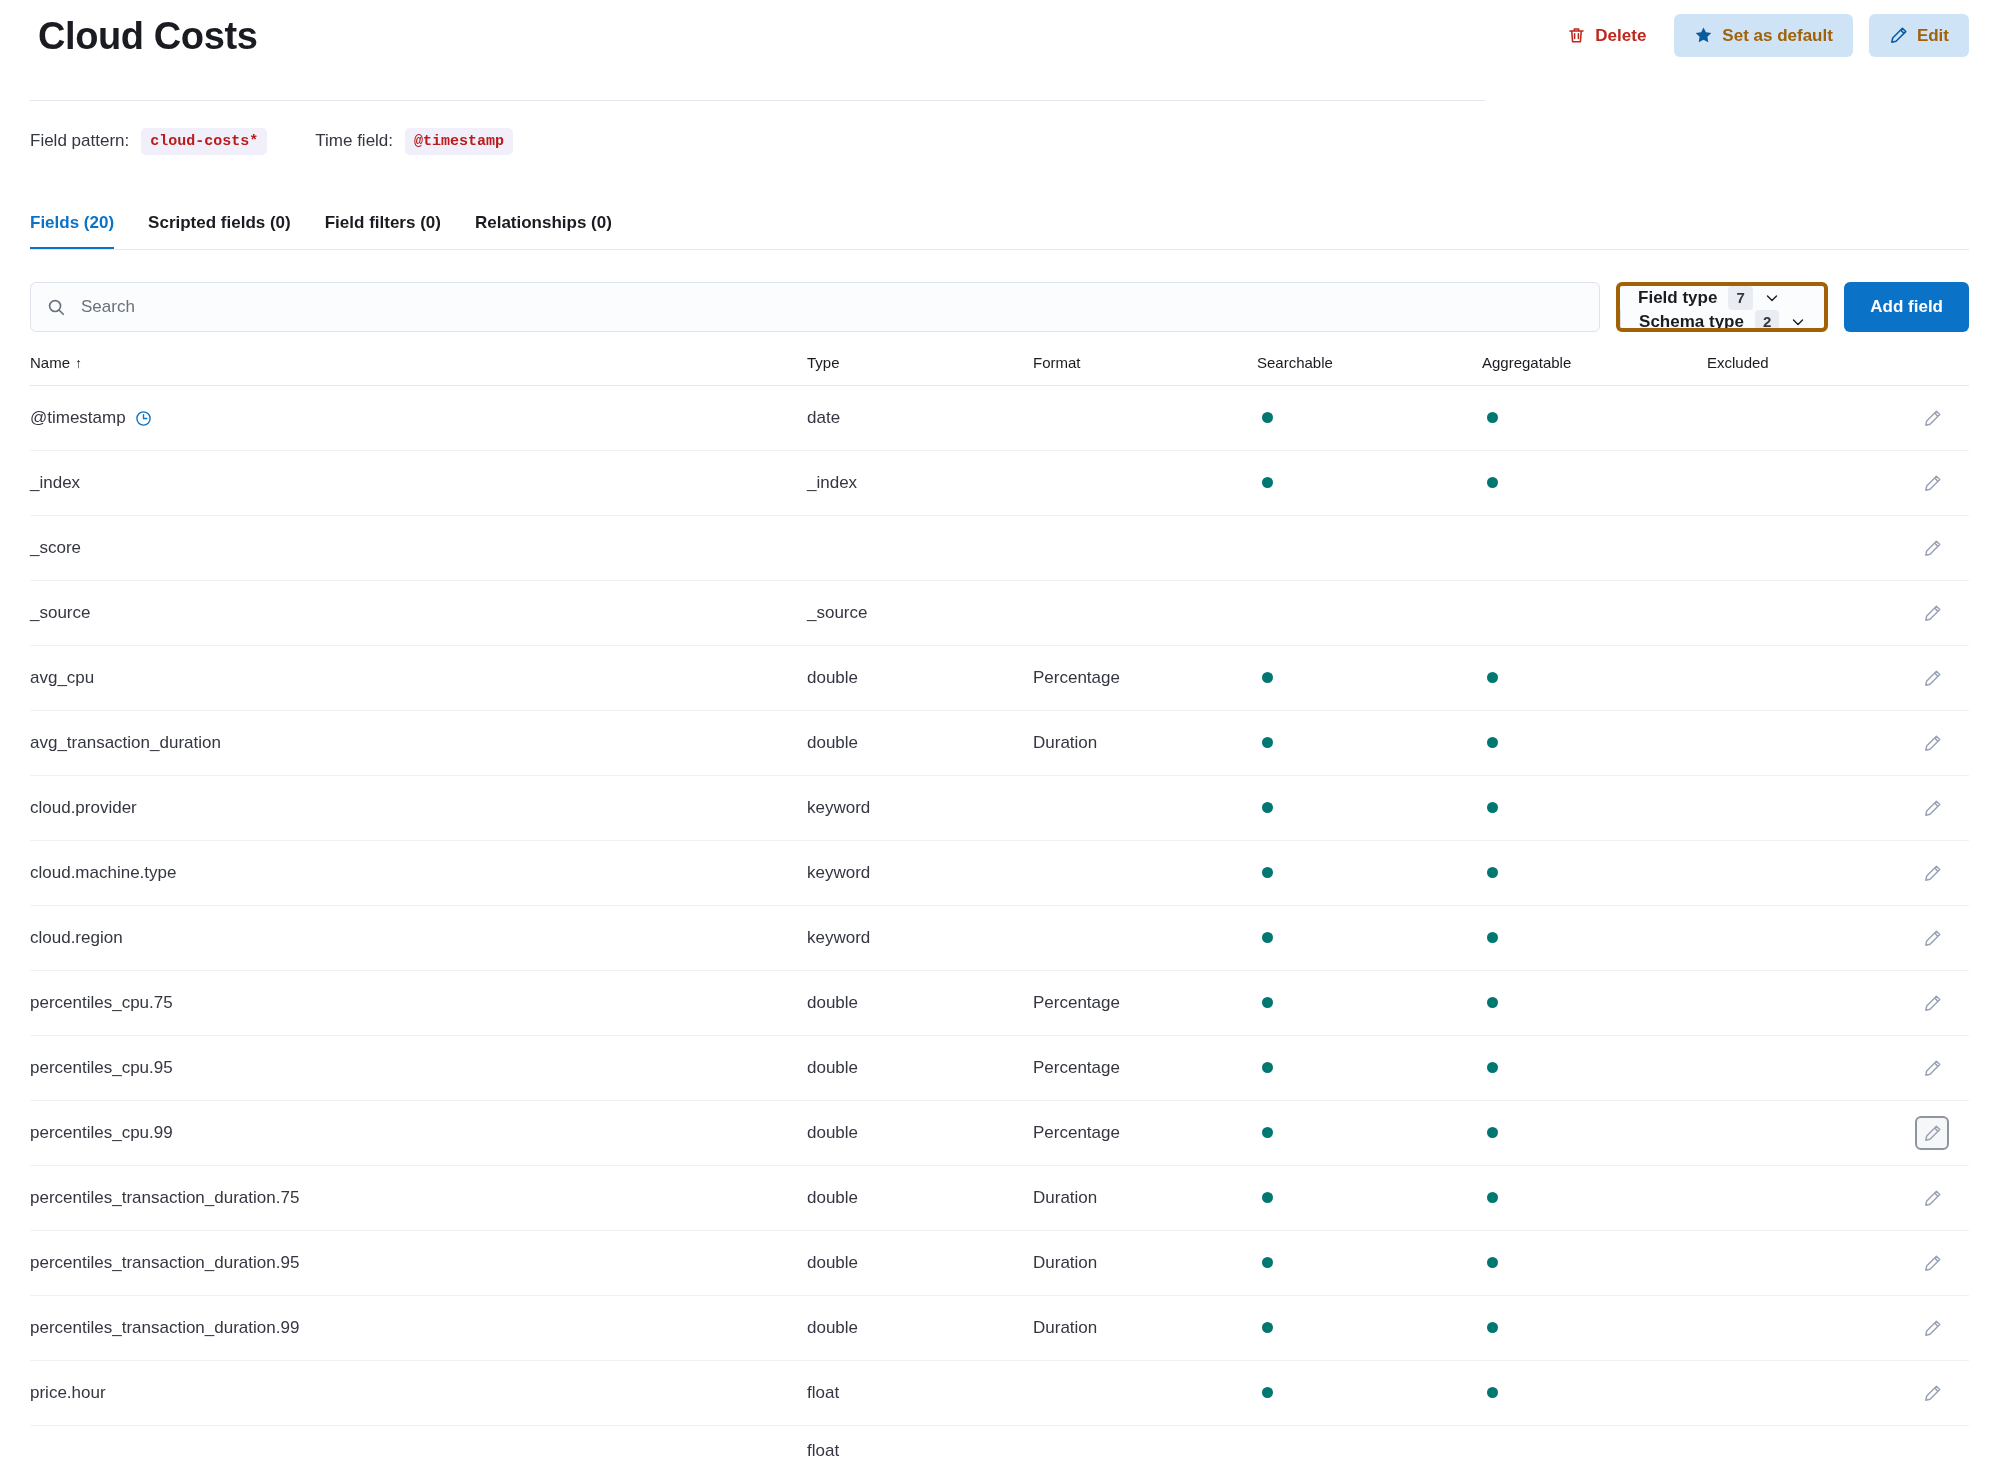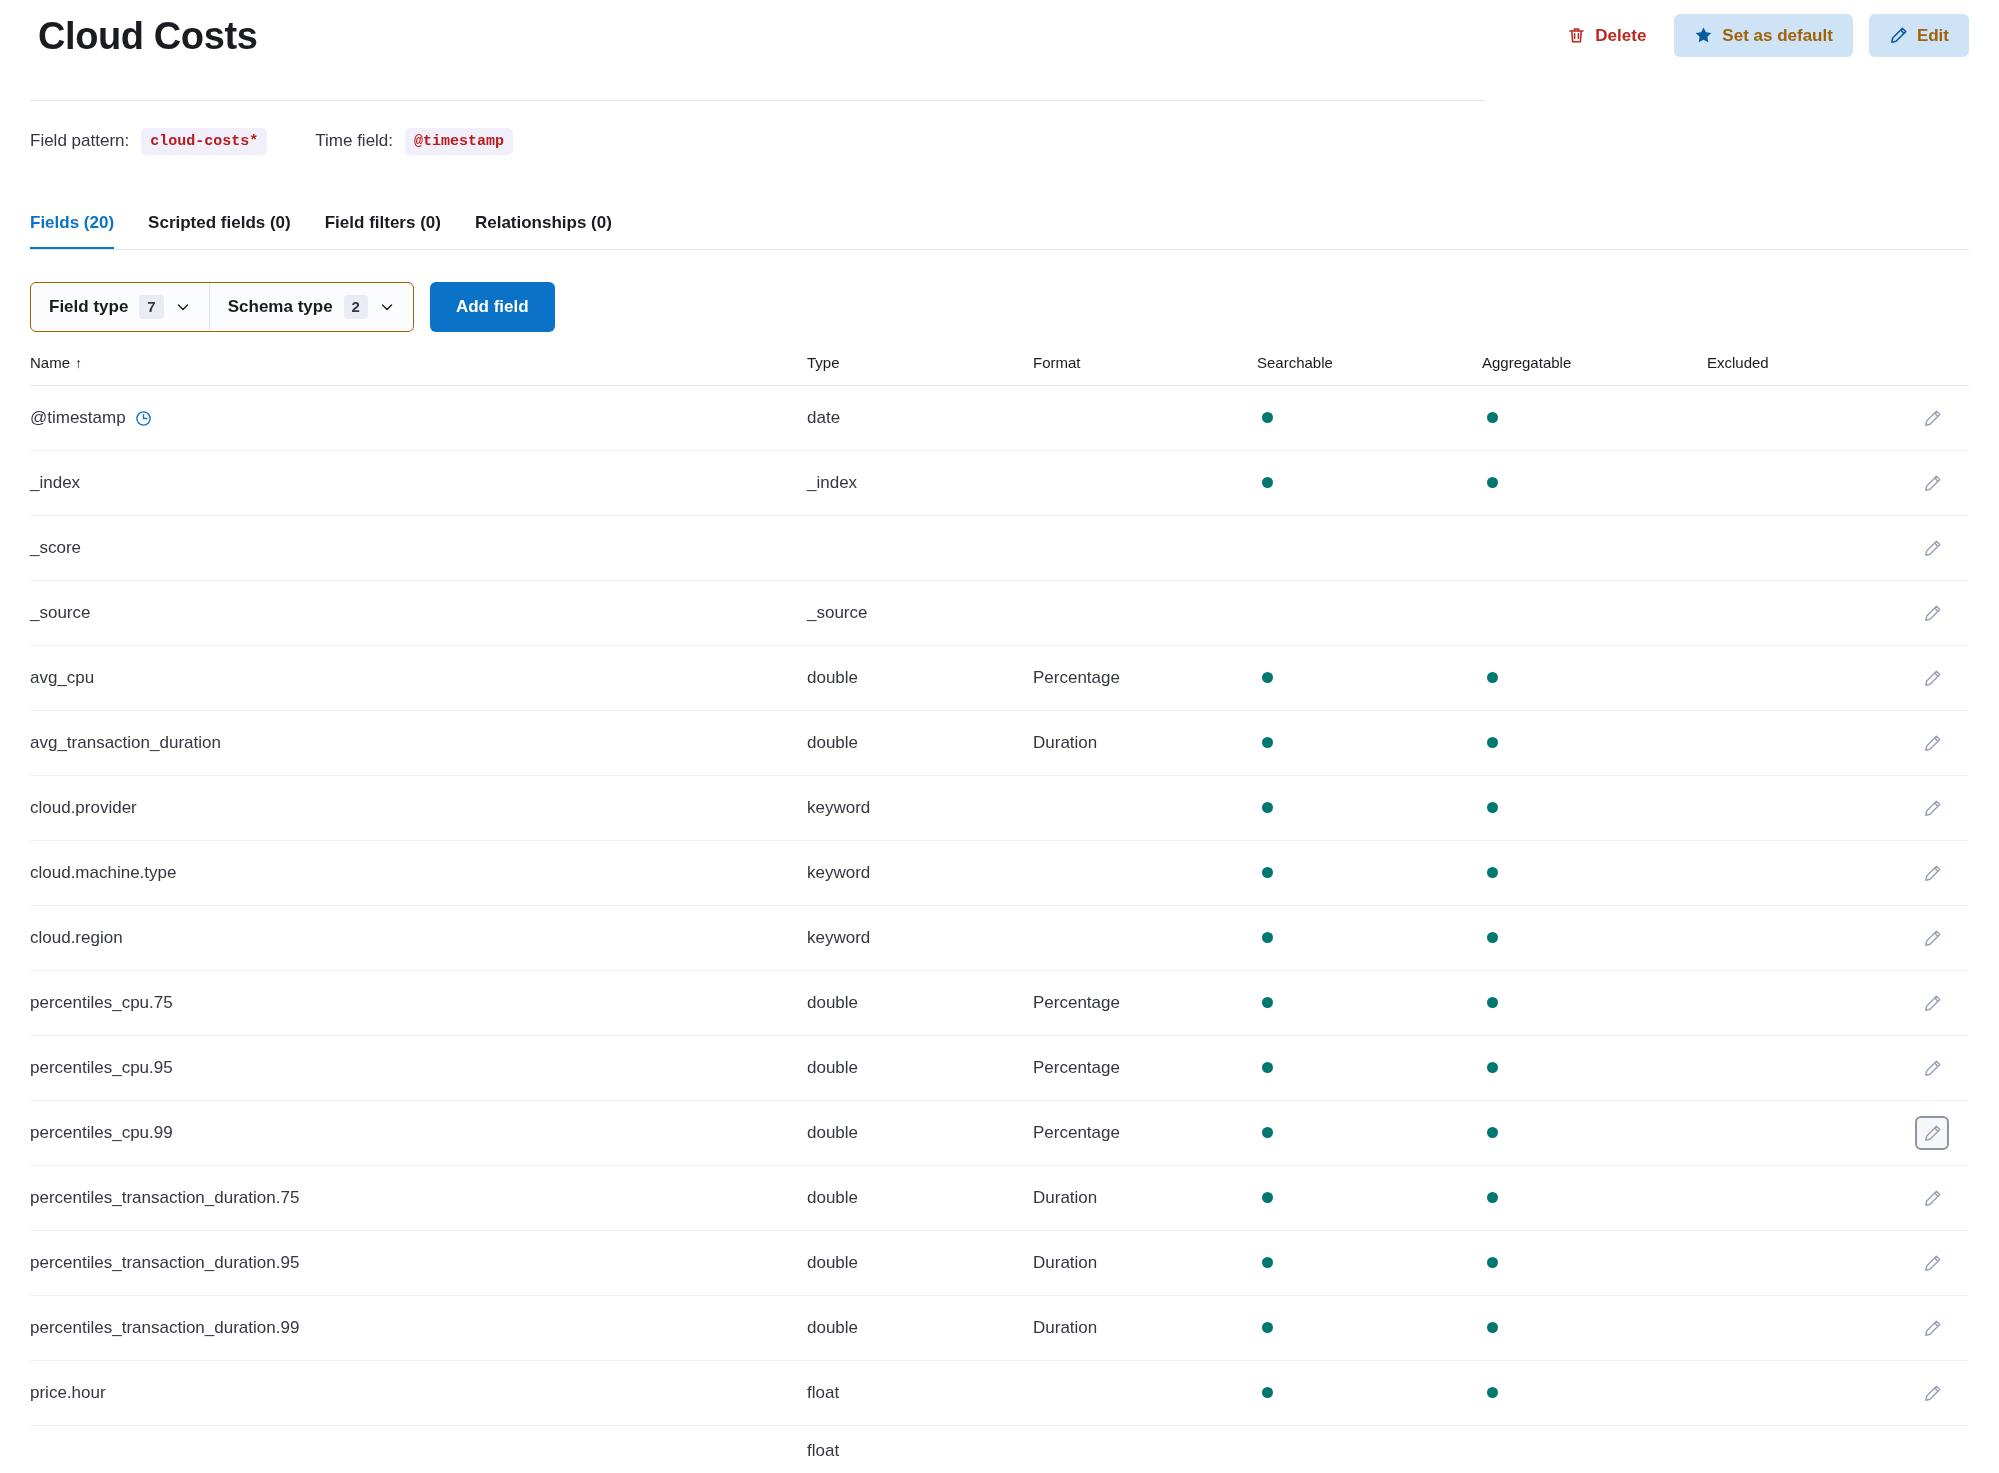--- a/index.html
+++ b/index.html
@@ -74,22 +74,22 @@
     padding: 0 16px; height: 50px;
   }
   .search-input {
     border: none; outline: none; background: transparent;
     font-family: inherit; font-size: 17px; color: #343741;
     width: 100%; height: 100%;
   }
   .search-input::placeholder { color: #6a717d; opacity: 1; }
   .filter-group {
     display: flex; align-items: stretch;
-    border: 1px solid #a16207; border-radius: 6px; background: #fbfcfd;
-    overflow: hidden; height: 50px;
+    border: 4px solid #a16207; border-radius: 6px; background: #fbfcfd;
+    overflow: hidden; height: 50px; flex-direction: column;
   }
   .filter-btn {
     display: flex; align-items: center; gap: 11px;
     padding: 0 18px; font-size: 17px; font-weight: 700; color: #1a1c21;
     cursor: pointer; background: transparent; border: none;
     font-family: inherit;
   }
   .filter-btn + .filter-btn { border-left: 1px solid #dfe2ea; }
   .count-pill {
     background: #e9edf3; color: #343741; border-radius: 4px;
@@ -185,20 +185,29 @@
   </div>
 
   <div class="tabs">
     <div class="tab active">Fields (20)</div>
     <div class="tab">Scripted fields (0)</div>
     <div class="tab">Field filters (0)</div>
     <div class="tab">Relationships (0)</div>
   </div>
 
   <div class="controls">
+    <div class="search-wrap">
+      <span class="icon">
+        <svg width="19" height="19" viewBox="0 0 16 16" fill="none" stroke="#6a717d" stroke-width="1.4">
+          <circle cx="6.8" cy="6.8" r="4.6"></circle>
+          <path d="M10.3 10.3l3.4 3.4" stroke-linecap="round"></path>
+        </svg>
+      </span>
+      <input class="search-input" type="text" placeholder="Search" style="">
+    </div>
 
     <div class="filter-group">
       <button class="filter-btn">
         <span>Field type</span>
         <span class="count-pill">7</span>
         <span class="icon">
           <svg width="16" height="16" viewBox="0 0 16 16" fill="none" stroke="#1a1c21" stroke-width="1.4">
             <path d="M3.5 6l4.5 4.4L12.5 6" stroke-linecap="round" stroke-linejoin="round"></path>
           </svg>
         </span>

